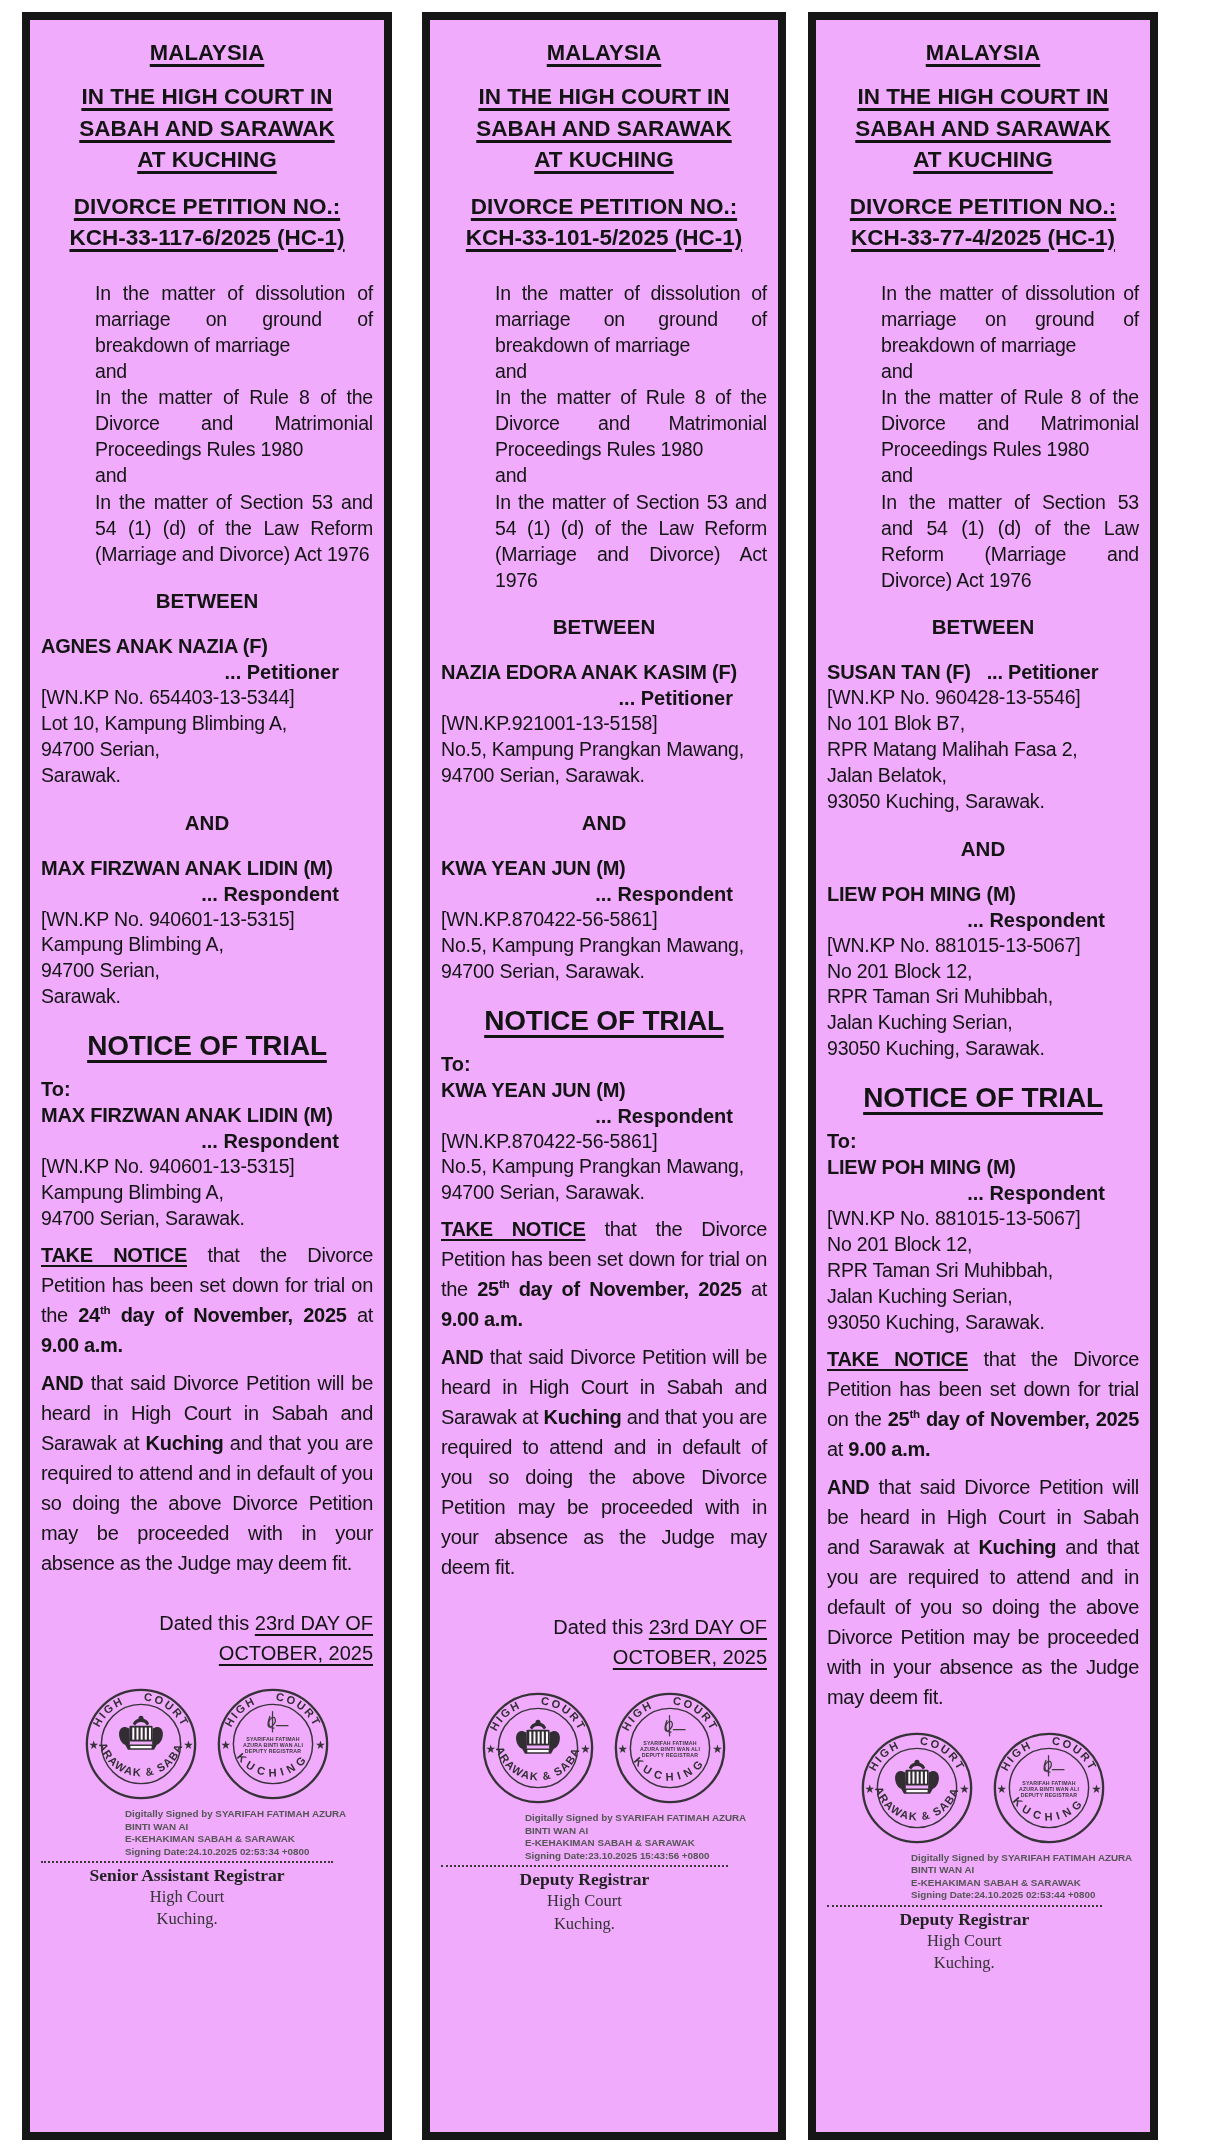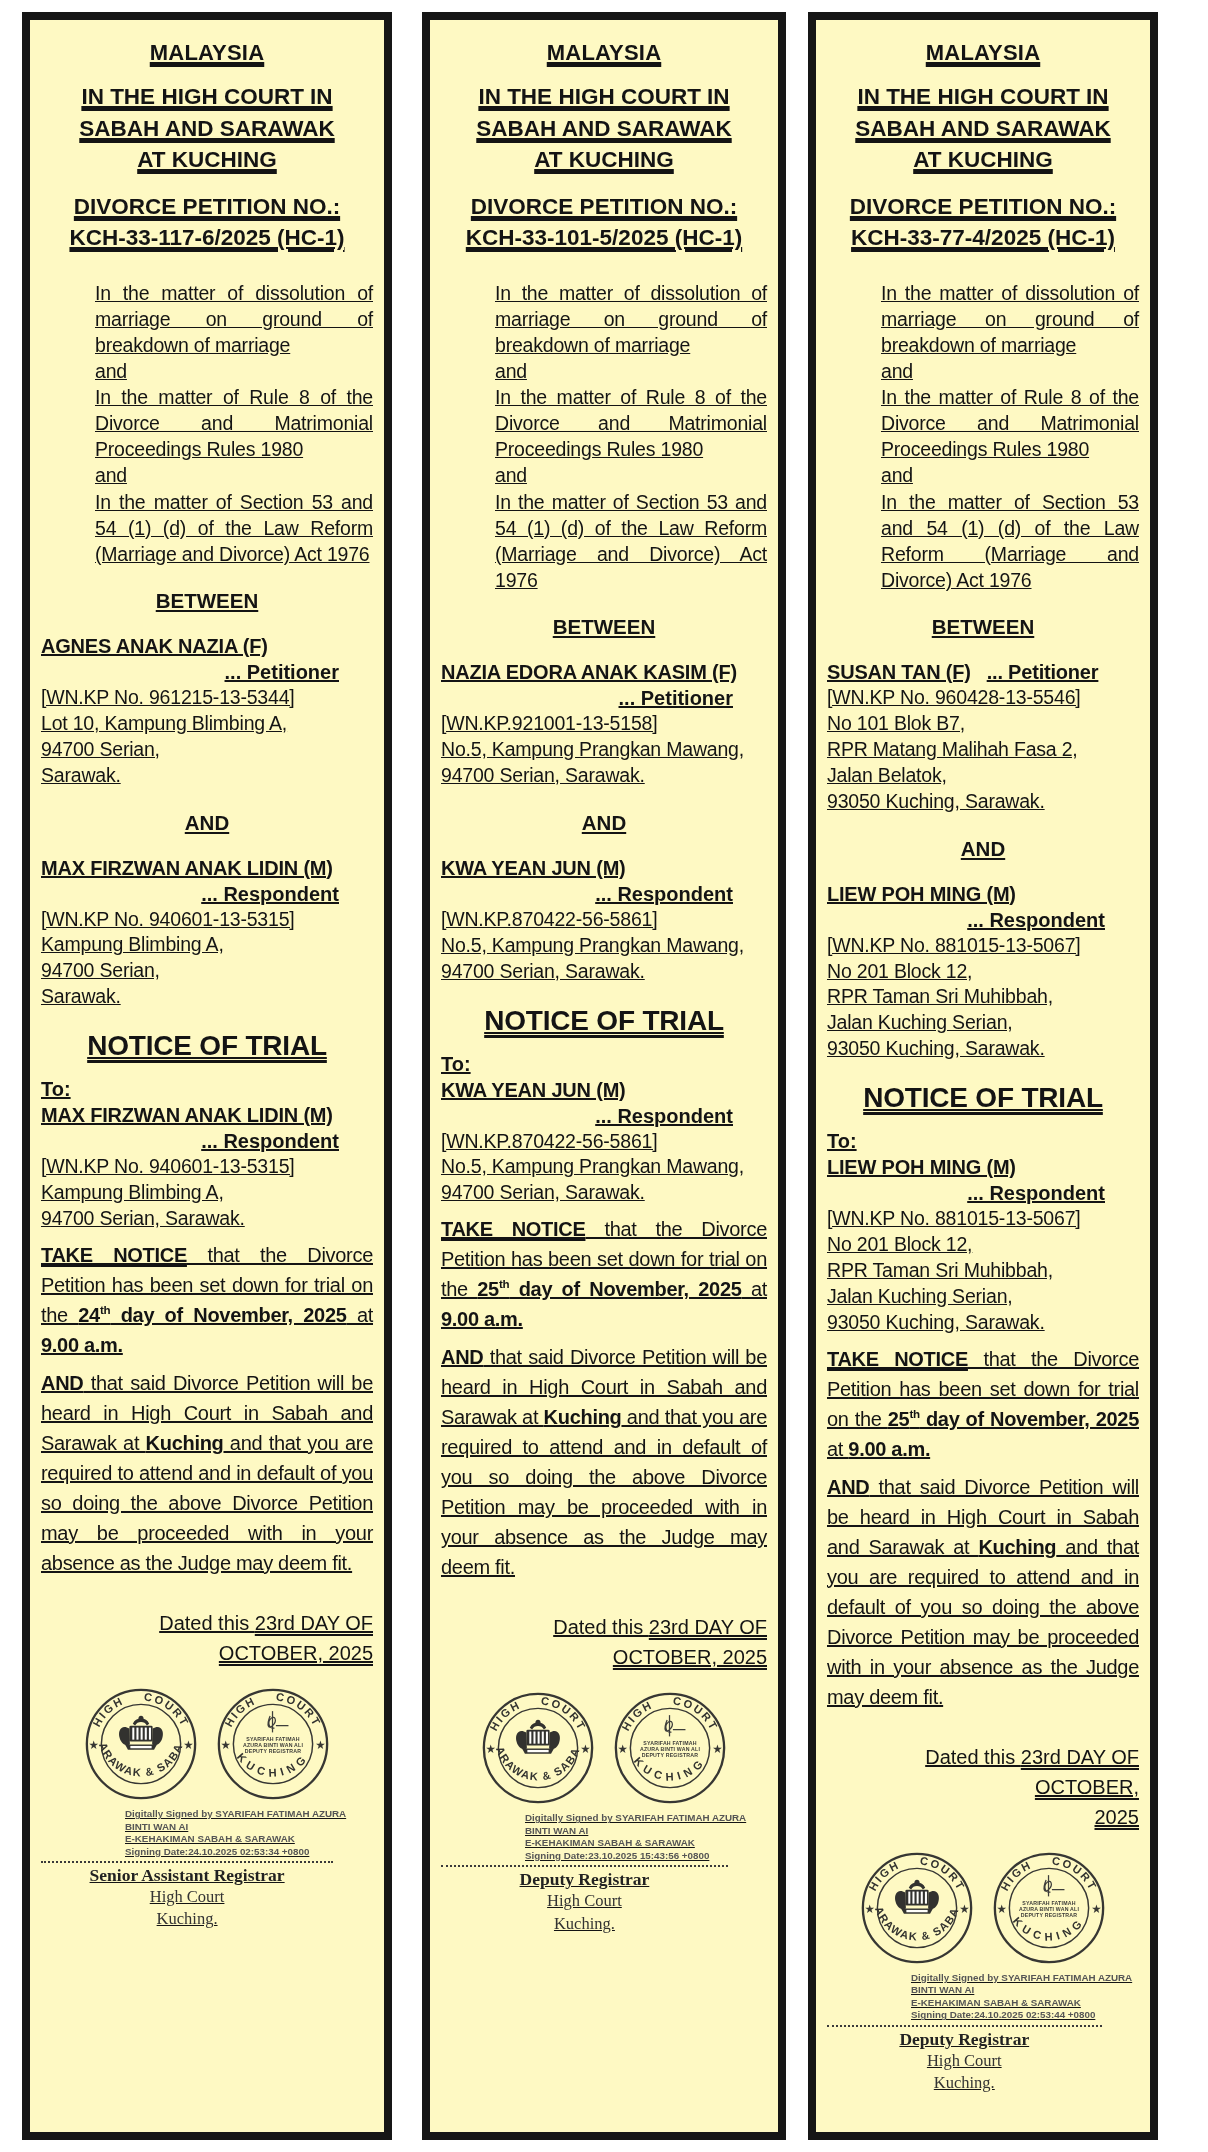--- a/index.html
+++ b/index.html
@@ -3,22 +3,22 @@
 <meta charset="utf-8">
 <style>
   html,body{margin:0;padding:0;background:#ffffff;}
   body{
     width:1208px;height:2152px;overflow:hidden;
     font-family:"Liberation Sans",sans-serif;color:#141414;
     -webkit-font-smoothing:antialiased;
   }
   .wrap{display:flex;align-items:flex-start;padding:12px 0 0 22px;}
   .col{
-    box-sizing:border-box;background:#fef9c3;border:8px solid #161616;
-    height:2128px;padding:16px 11px 0;position:relative;text-decoration:underline;
+    box-sizing:border-box;background:#f0abfc;border:8px solid #161616;
+    height:2128px;padding:16px 11px 0;position:relative;
   }
   .col1{width:370px;margin-right:30px;}
   .col2{width:364px;margin-right:22px;}
   .col3{width:350px;}
   .ctr{text-align:center;}
   .uh{text-decoration:underline;text-decoration-thickness:2.5px;text-underline-offset:4px;}
   .h-country{font-size:22px;font-weight:bold;margin:4px 0 15px;letter-spacing:.2px;}
   .h-court{font-size:22.5px;font-weight:bold;line-height:1.4;white-space:pre-line;margin-bottom:15px;}
   .h-petition{font-size:22.5px;font-weight:bold;line-height:1.4;white-space:pre-line;}
   .preamble{margin:26px 0 0 54px;font-size:19.5px;line-height:1.34;text-align:justify;white-space:pre-line;letter-spacing:-0.2px;}
@@ -97,21 +97,21 @@
 KCH-33-117-6/2025 (HC-1)</div>
     <div class="preamble">In the matter of dissolution of marriage on ground of breakdown of marriage
 and
 In the matter of Rule 8 of the Divorce and Matrimonial Proceedings Rules 1980
 and
 In the matter of Section 53 and 54 (1) (d) of the Law Reform (Marriage and Divorce) Act 1976</div>
     <div class="center-label">BETWEEN</div>
     <div>
       <div class="party-name">AGNES ANAK NAZIA (F)</div>
       <div class="role">... Petitioner</div>
-      <div class="addr">[WN.KP No. 961215-13-5344]
+      <div class="addr">[WN.KP No. 654403-13-5344]
 Lot 10, Kampung Blimbing A,
 94700 Serian,
 Sarawak.</div>
     </div>
     <div class="center-label">AND</div>
     <div>
       <div class="party-name">MAX FIRZWAN ANAK LIDIN (M)</div>
       <div class="role">... Respondent</div>
       <div class="addr">[WN.KP No. 940601-13-5315]
 Kampung Blimbing A,
@@ -267,22 +267,20 @@
       <div class="party-name">LIEW POH MING (M)</div>
       <div class="role">... Respondent</div>
       <div class="addr">[WN.KP No. 881015-13-5067]
 No 201 Block 12,
 RPR Taman Sri Muhibbah,
 Jalan Kuching Serian,
 93050 Kuching, Sarawak.</div>
     </div>
     <p class="para"><span class="b iu">TAKE NOTICE</span><span> that the Divorce Petition has been set down for trial on the </span><span class="b"><span>25</span><sup>th</sup><span> day of November, 2025</span></span><span> at </span><span class="b">9.00 a.m.</span></p>
     <p class="para"><span class="b">AND</span><span> that said Divorce Petition will be heard in High Court in Sabah and Sarawak at </span><span class="b">Kuching</span><span> and that you are required to attend and in default of you so doing the above Divorce Petition may be proceeded with in your absence as the Judge may deem fit.</span></p>
-    <div class="dated"><span>Dated this </span><span class="du">23rd DAY OF OCTOBER,
-2025</span></div>
     <div class="seals">
       <svg class="seal" viewBox="0 0 120 120">
         <circle class="sc" cx="60" cy="60" r="56"></circle>
           <circle class="sc2" cx="60" cy="60" r="41"></circle>
         <text class="arc arcTopT"><textPath href="#arcTop" startOffset="50%" text-anchor="middle">HIGH COURT</textPath></text>
         <text class="arc arcSar"><textPath href="#arcBot" startOffset="50%" text-anchor="middle">SARAWAK &amp; SABAH</textPath></text>
         <text class="star" x="11" y="65">★</text>
         <text class="star" x="109" y="65">★</text>
         <use href="#crest"></use>
       </svg>

